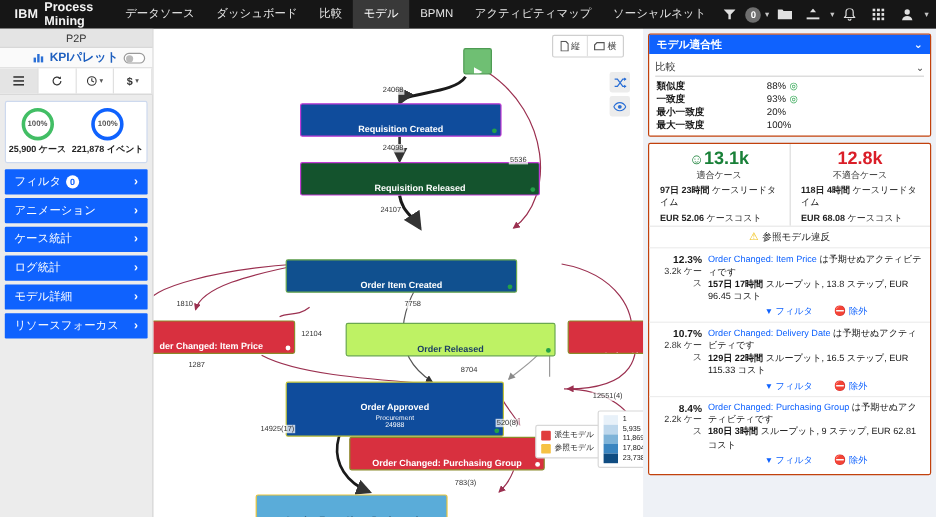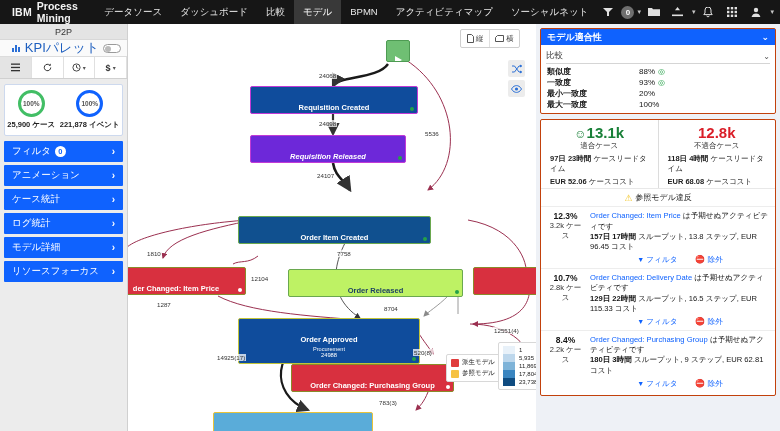--- a/index.html
+++ b/index.html
@@ -42,21 +42,21 @@
     background:#ececec; border-right:1px solid #d0d0d0;
   }
   .p2p {
     height:16px; line-height:16px; text-align:center; font-size:9px;
     background:#e4e4e4; color:#333; border-bottom:1px solid #d8d8d8;
   }
   .kpirow {
     height:17px; display:flex; align-items:center; justify-content:flex-end;
     gap:4px; padding-right:6px; background:#fafafa; border-bottom:1px solid #dcdcdc;
   }
-  .kpirow .lbl { font-size:13px; color:#1e5fbf; font-weight:400; }
+  .kpirow .lbl { font-size:10px; color:#1e5fbf; font-weight:700; }
   .chartglyph { width:9px; height:8px; display:flex; align-items:flex-end; gap:1px; }
   .chartglyph i { width:2px; background:#2a6fd6; display:block; }
   .toggle {
     width:18px; height:9px; border-radius:5px; border:1px solid #9a9a9a;
     background:#fff; position:relative;
   }
   .toggle:after { content:""; position:absolute; left:1px; top:1px; width:6px; height:6px; border-radius:50%; background:#bbb; }
 
   .tools {
     height:22px; display:flex; align-items:stretch; background:#fff;
@@ -174,21 +174,21 @@
   .confdet b { font-weight:700; }
 
   .violhdr {
     text-align:center; font-size:8px; color:#222; padding:3px 0 3px 0;
     display:flex; align-items:center; justify-content:center; gap:3px;
     border-top:1px solid #e8e8e8;
   }
   .warn { color:#f1c21b; font-size:9px; }
 
   .viol { display:flex; padding:4px 5px 2px 5px; border-top:1px solid #ededed; }
-  .violpct { width:44px; text-align:center; padding-right:5px; flex:none; }
+  .violpct { width:44px; text-align:right; padding-right:5px; flex:none; }
   .violpct .p { font-size:8.5px; font-weight:700; color:#161616; }
   .violpct .c { font-size:7.5px; color:#333; }
   .violbody { flex:1; font-size:7.6px; line-height:1.35; color:#161616; }
   .violbody .lnk { color:#0f62fe; }
   .violbody .m { font-weight:700; }
   .violacts { display:flex; justify-content:center; gap:18px; margin-top:3px; font-size:7.6px; }
   .violacts span.a { color:#0f62fe; }
   .violacts span.x { color:#0f62fe; }
   .fil { color:#0f62fe; font-size:7px; }
   .ban { color:#da1e28; font-size:8px; }
@@ -395,21 +395,21 @@
         </svg>
     </div>
 
     <div class="node" style="left:122px; top:62px; width:168px; height:28px; background:#0f4c9c; border:1.6px solid #c13ad6;">
       <div class="t">Requisition Created</div>
       <div class="s">Secretary,Job System,Scheduling, ...</div>
       <div class="n">24134</div>
       <span class="dot" style="background:#24a148;"></span>
     </div>
 
-    <div class="node" style="left:122px; top:111px; width:156px; height:28px; background:#6d28d9; border:1.6px solid #c13ad6;font-style:italic;">
+    <div class="node" style="left:122px; top:111px; width:200px; height:28px; background:#14532d; border:1.6px solid #c13ad6;">
       <div class="t">Requisition Released</div>
       <div class="s">Req Approver,Procurement,SES Approver, ...</div>
       <div class="n">24289</div>
       <span class="dot" style="background:#24a148;"></span>
     </div>
 
     <div class="node" style="left:110px; top:192px; width:193px; height:28px; background:#10508f; border:1.6px solid #6aa84f;">
       <div class="t">Order Item Created</div>
       <div class="s">Procurement,Job System,Secretary</div>
       <div class="n">29672</div>

